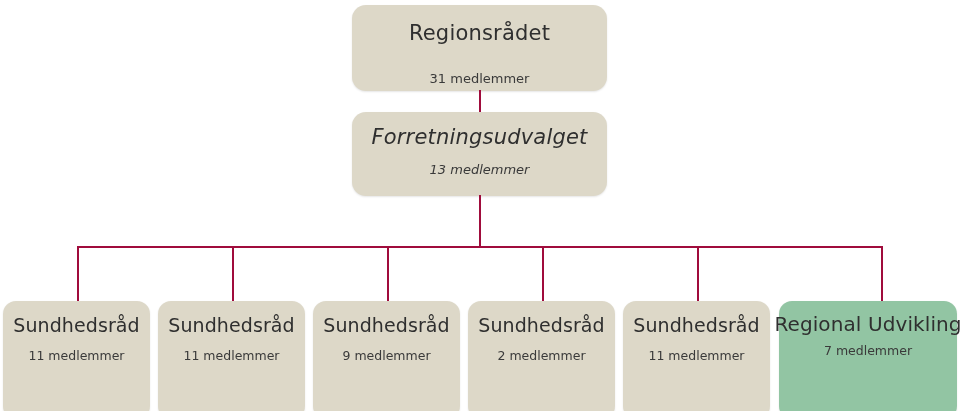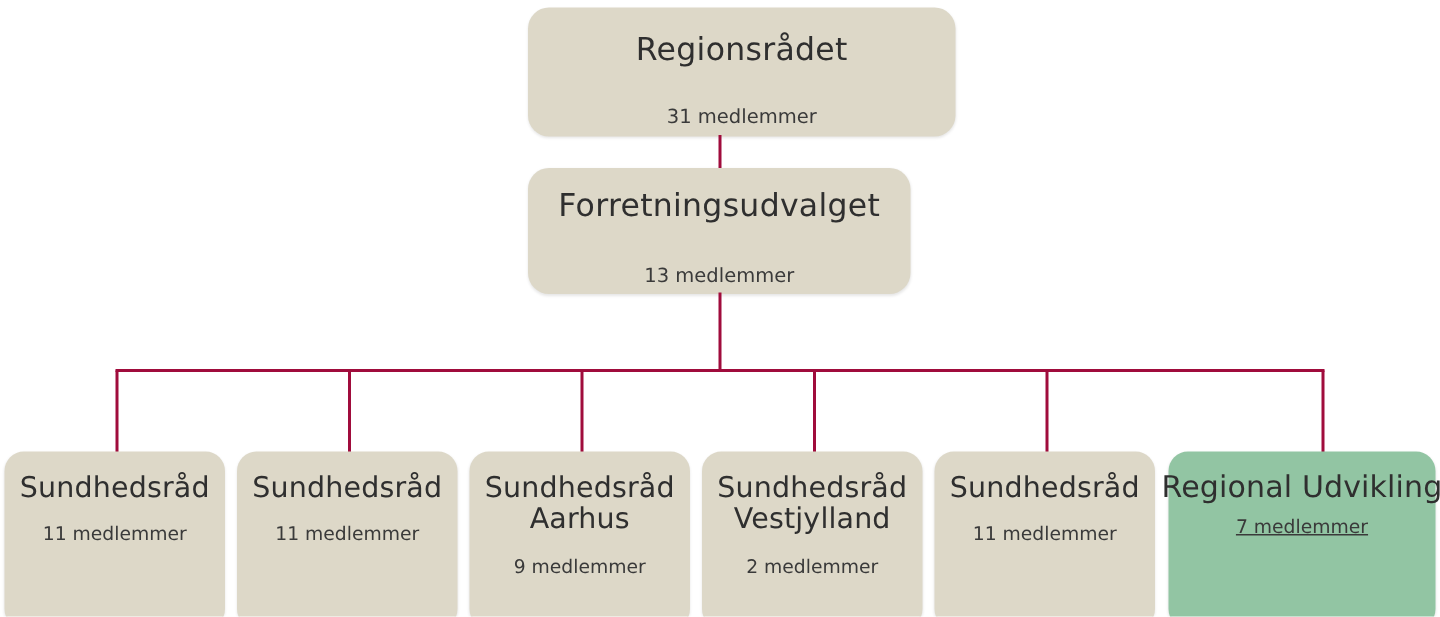--- a/index.html
+++ b/index.html
@@ -48,50 +48,51 @@
     color: #3a3a3a;
     font-weight: 400;
     line-height: 1.1;
     white-space: nowrap;
   }
 
   
   #node-regionsraadet {
     left: 352px;
     top: 5px;
-    width: 285px;
+    width: 255px;
     height: 86px;
     border-radius: 14px;
   }
   #node-regionsraadet .title {
     font-size: 21px;
     margin-top: 17px;
     letter-spacing: 0.2px;
   }
   #node-regionsraadet .count {
     font-size: 13px;
     margin-top: 26px;
   }
 
   
   #node-forretningsudvalget {
     left: 352px;
     top: 112px;
     width: 255px;
     height: 84px;
     border-radius: 14px;
+    font-style: italic;
   }
   #node-forretningsudvalget .title {
     font-size: 21px;
     margin-top: 14px;
     letter-spacing: 0.2px;
   }
   #node-forretningsudvalget .count {
     font-size: 13px;
-    margin-top: 28px;
+    margin-top: 13px;
   }
 
   
   .leaf {
     top: 301px;
     height: 118px;
     width: 147px;
     border-radius: 13px;
   }
   .leaf .title {
@@ -112,21 +113,21 @@
   #node-kronjylland  { left: 3px;   }
   #node-horsens      { left: 158px; }
   #node-aarhus       { left: 313px; }
   #node-vestjylland  { left: 468px; }
   #node-midt         { left: 623px; }
   #node-regional-udvikling {
     left: 779px;
     width: 178px;
   }
   #node-regional-udvikling .title { font-size: 20px; margin-top: 12px; }
-  #node-regional-udvikling .count { font-size: 12.5px; margin-top: 9px; text-decoration: underline; }
+  #node-regional-udvikling .count { font-size: 12.5px; margin-top: 9px; }
 
   
   .conn {
     position: absolute;
     background: #a00c3c;
   }
   .conn-v { width: 2px; }
   .conn-h { height: 2px; }
 
   #conn-top-to-fu     { left: 479px; top: 90px;  height: 23px; }
@@ -178,29 +179,27 @@
   <div class="node leaf" id="node-horsens">
     <div class="title">
       <span>Sundhedsråd</span>
     </div>
     <div class="count">11 medlemmer</div>
   </div>
 
   <div class="node leaf" id="node-aarhus">
     <div class="title">
       <span>Sundhedsråd</span>
-      <span class="line2">Aarhus</span>
     </div>
     <div class="count">9 medlemmer</div>
   </div>
 
   <div class="node leaf" id="node-vestjylland">
     <div class="title">
       <span>Sundhedsråd</span>
-      <span class="line2">Vestjylland</span>
     </div>
     <div class="count">2 medlemmer</div>
   </div>
 
   <div class="node leaf" id="node-midt">
     <div class="title">
       <span>Sundhedsråd</span>
     </div>
     <div class="count">11 medlemmer</div>
   </div>

